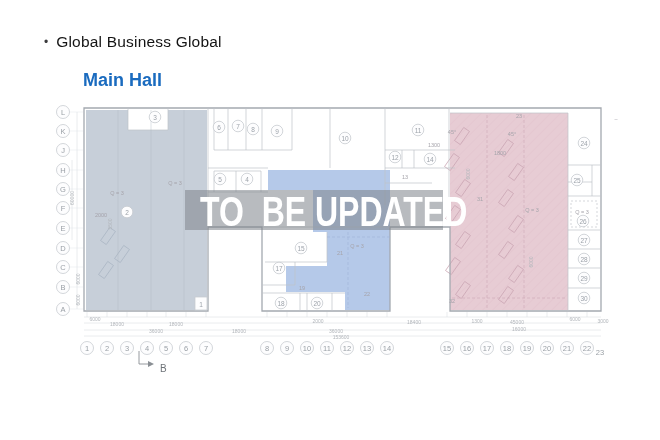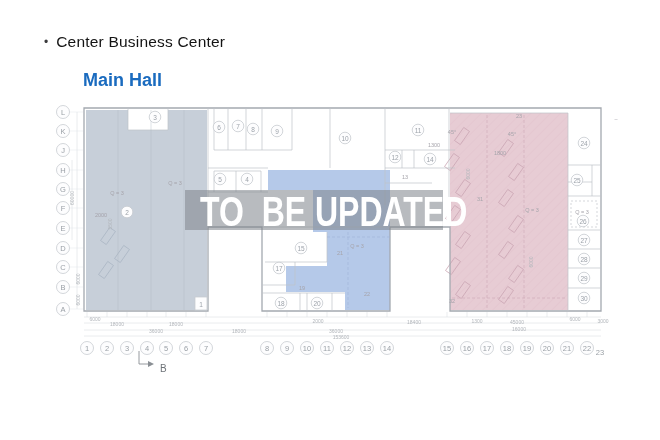--- a/index.html
+++ b/index.html
@@ -277,17 +277,17 @@
       <text x="468" y="174" class="dm" text-anchor="middle" dominant-baseline="central" transform="rotate(-90,468,174)">6000</text>
       <text x="531" y="262" class="dm" text-anchor="middle" dominant-baseline="central" transform="rotate(-90,531,262)">6000</text>
       <text x="110" y="224" class="dm" text-anchor="middle" dominant-baseline="central" transform="rotate(-90,110,224)">5500</text>
     </g>
 
   <rect x="185" y="190" width="258" height="40" fill="rgba(125,131,139,0.55)"></rect>
 </svg>
 
 <div class="hdr">
   <span class="bullet">•</span>
-  <span class="title">Center Business Center</span>
+  <span class="title">Global Business Global</span>
 </div>
 <div class="subtitle">Main Hall</div>
 
 <div class="overlay-text">TO  BE UPDATED</div>
 
 </body></html>

